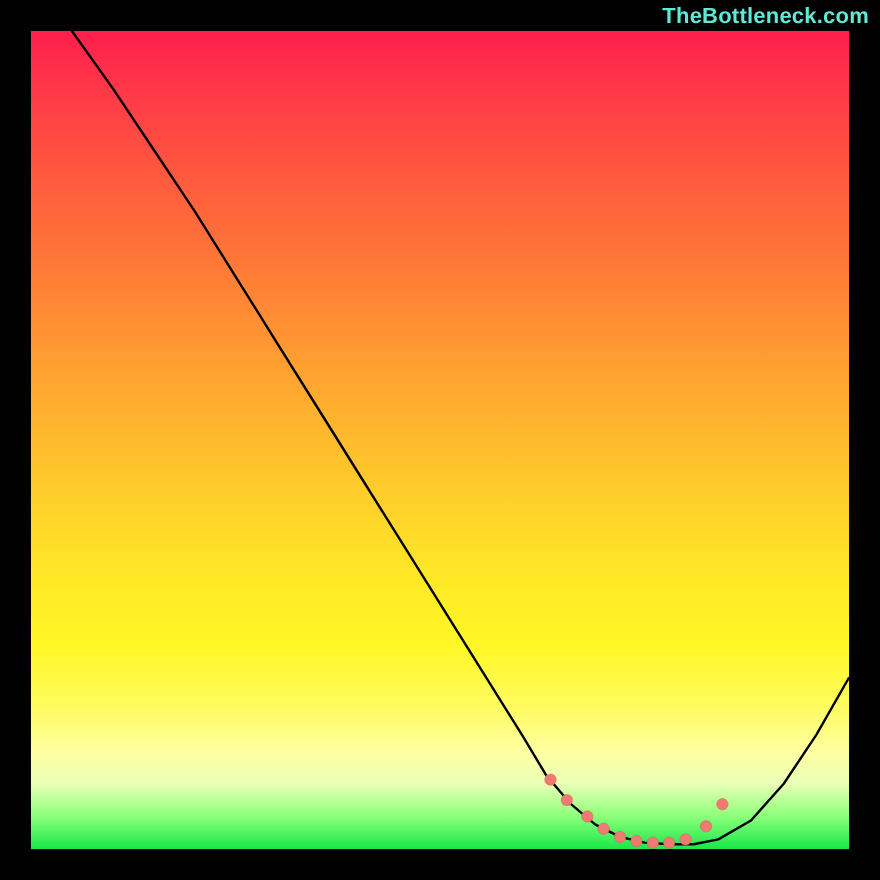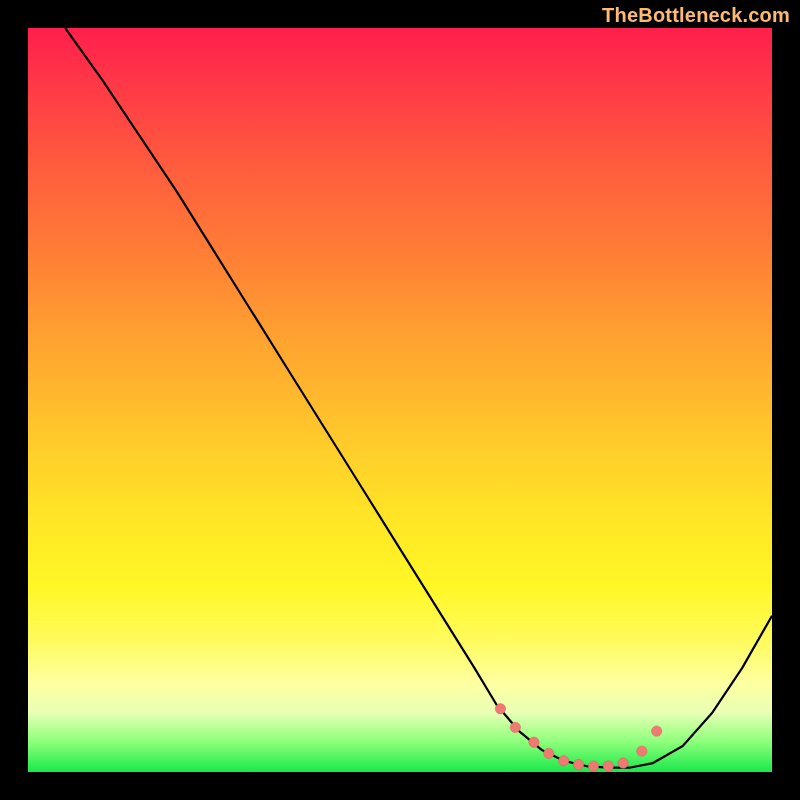--- a/index.html
+++ b/index.html
@@ -44,21 +44,21 @@
       #feffa0 88%,
       #e9ffb6 92%,
       #8cff7a 96%,
       #19e84a 100%
     );
   }
   .watermark {
     position: absolute;
     top: 4px;
     right: 10px;
-    color: #fdba74;
+    color: #5eead4;
     font-size: 20px;
     font-weight: 600;
     letter-spacing: 0.2px;
     user-select: none;
   }
   svg.curve {
     position: absolute;
     inset: 0;
     width: 100%;
     height: 100%;

